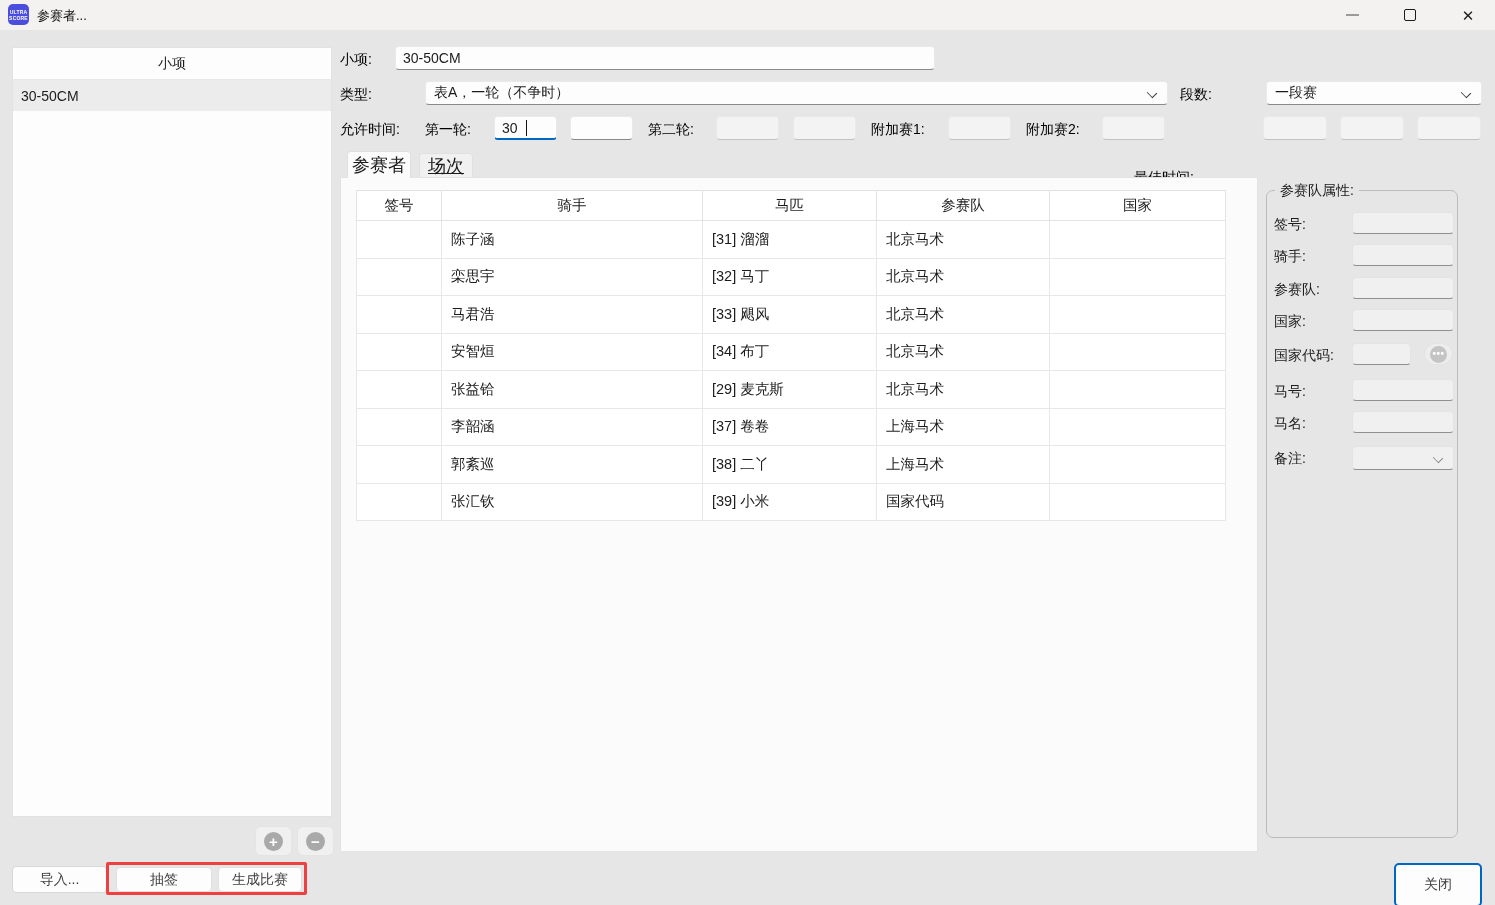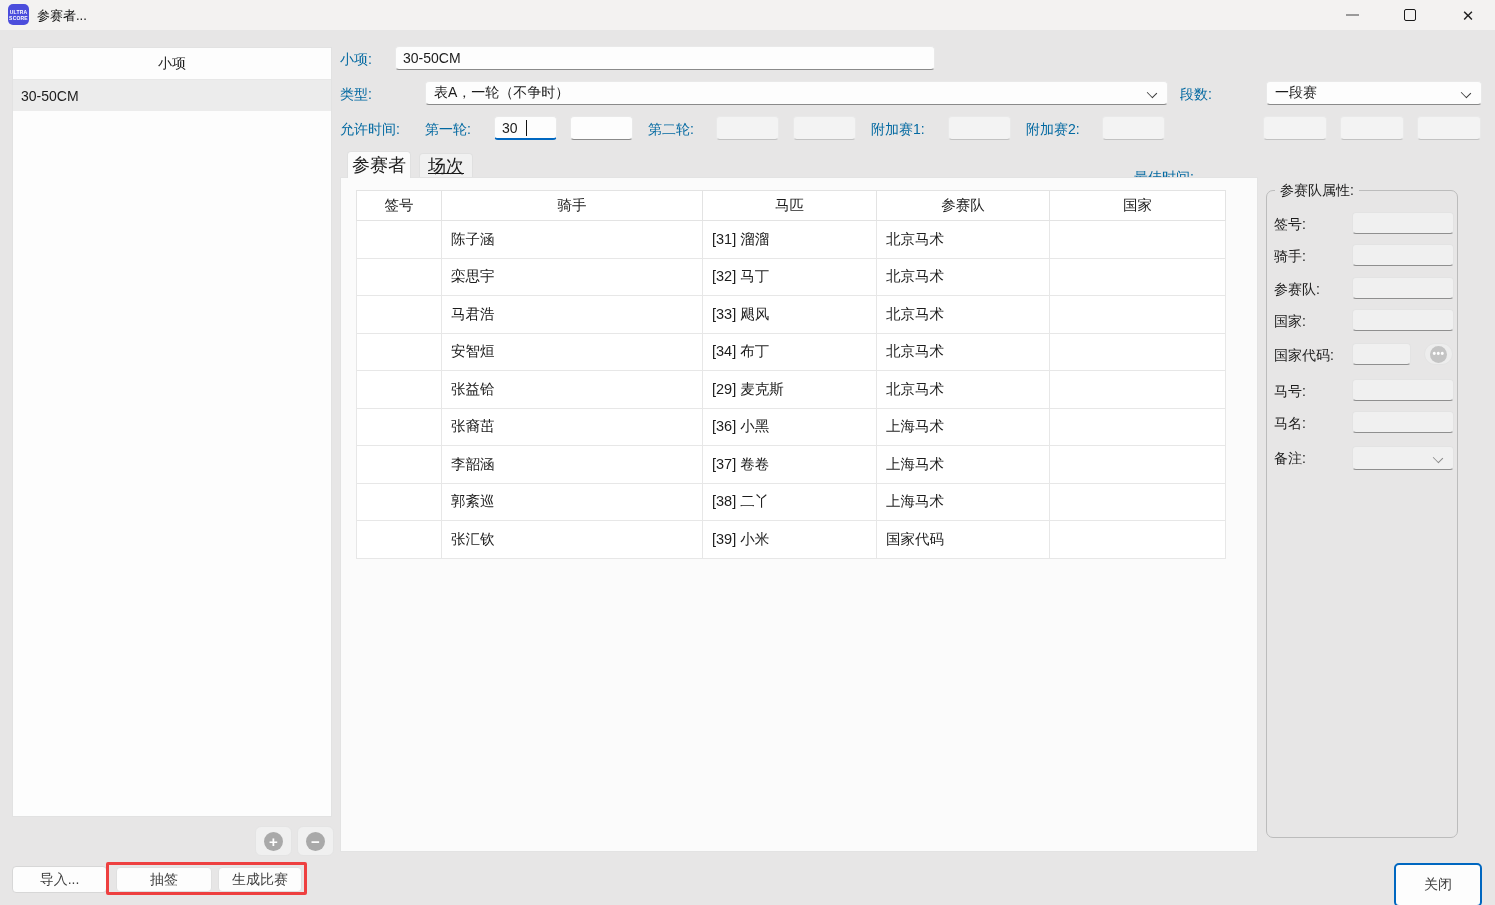--- a/index.html
+++ b/index.html
@@ -23,21 +23,21 @@
   .list-item { height:31px; display:flex; align-items:center; padding-left:8px; font-size:14px; }
   .list-item.selected { background:#ececec; }
 
   
   .icon-btn { position:absolute; width:37px; height:30px; background:#f0f0f0; border:1px solid #e4e4e4; border-radius:6px; display:flex; align-items:center; justify-content:center; }
   .circle-glyph { width:19px; height:19px; border-radius:50%; background:#a9a9a9; color:#fff; display:flex; align-items:center; justify-content:center; font-size:15px; font-weight:bold; line-height:1; }
   .sb-plus { left:255px; top:826px; } .sb-minus { left:297px; top:826px; }
   .tb-plus { left:1170px; top:810px; } .tb-minus { left:1212px; top:810px; }
 
   
-  .flabel { position:absolute; font-size:14px; color:#0369a1; white-space:nowrap; }
+  .flabel { position:absolute; font-size:14px; color:#000000; white-space:nowrap; }
   .tinput { position:absolute; height:24px; background:#fdfdfd; border:1px solid #e9e9e9; border-bottom:1.5px solid #8a8a8a; border-radius:4px; font-family:inherit; font-size:14px; padding:0 7px; color:#1c1c1c; outline:none; }
   .tinput.focused { border-bottom:2px solid #0067c0; }
   .tinput.dim { background:#f3f3f3; border-bottom-color:#c2c2c2; }
   .selbox { position:absolute; height:24px; background:#fdfdfd; border:1px solid #e9e9e9; border-bottom:1.5px solid #8a8a8a; border-radius:4px; font-size:14px; display:flex; align-items:center; padding:0 26px 0 8px; }
   .chev { position:absolute; right:11px; top:7px; width:8px; height:8px; border-right:1.6px solid #3a3a3a; border-bottom:1.6px solid #3a3a3a; transform:rotate(45deg) scale(1,.85); }
   .caret { position:absolute; width:1px; height:16px; background:#111; top:4px; }
 
   
   .tab { position:absolute; border:1px solid #e0e0e0; border-bottom:none; border-radius:4px 4px 0 0; display:flex; align-items:center; justify-content:center; font-size:18px; }
   .tab.active { left:347px; top:151px; width:64px; height:27px; background:#fbfbfb; z-index:3; }
@@ -185,27 +185,20 @@
           </tr>
           <tr>
             <td></td>
             <td>张益铪</td>
             <td>[29] 麦克斯</td>
             <td>北京马术</td>
             <td></td>
           </tr>
           <tr>
             <td></td>
-            <td>张裔茁</td>
-            <td>[36] 小黑</td>
-            <td>上海马术</td>
-            <td></td>
-          </tr>
-          <tr>
-            <td></td>
             <td>李韶涵</td>
             <td>[37] 卷卷</td>
             <td>上海马术</td>
             <td></td>
           </tr>
           <tr>
             <td></td>
             <td>郭紊巡</td>
             <td>[38] 二丫</td>
             <td>上海马术</td>

